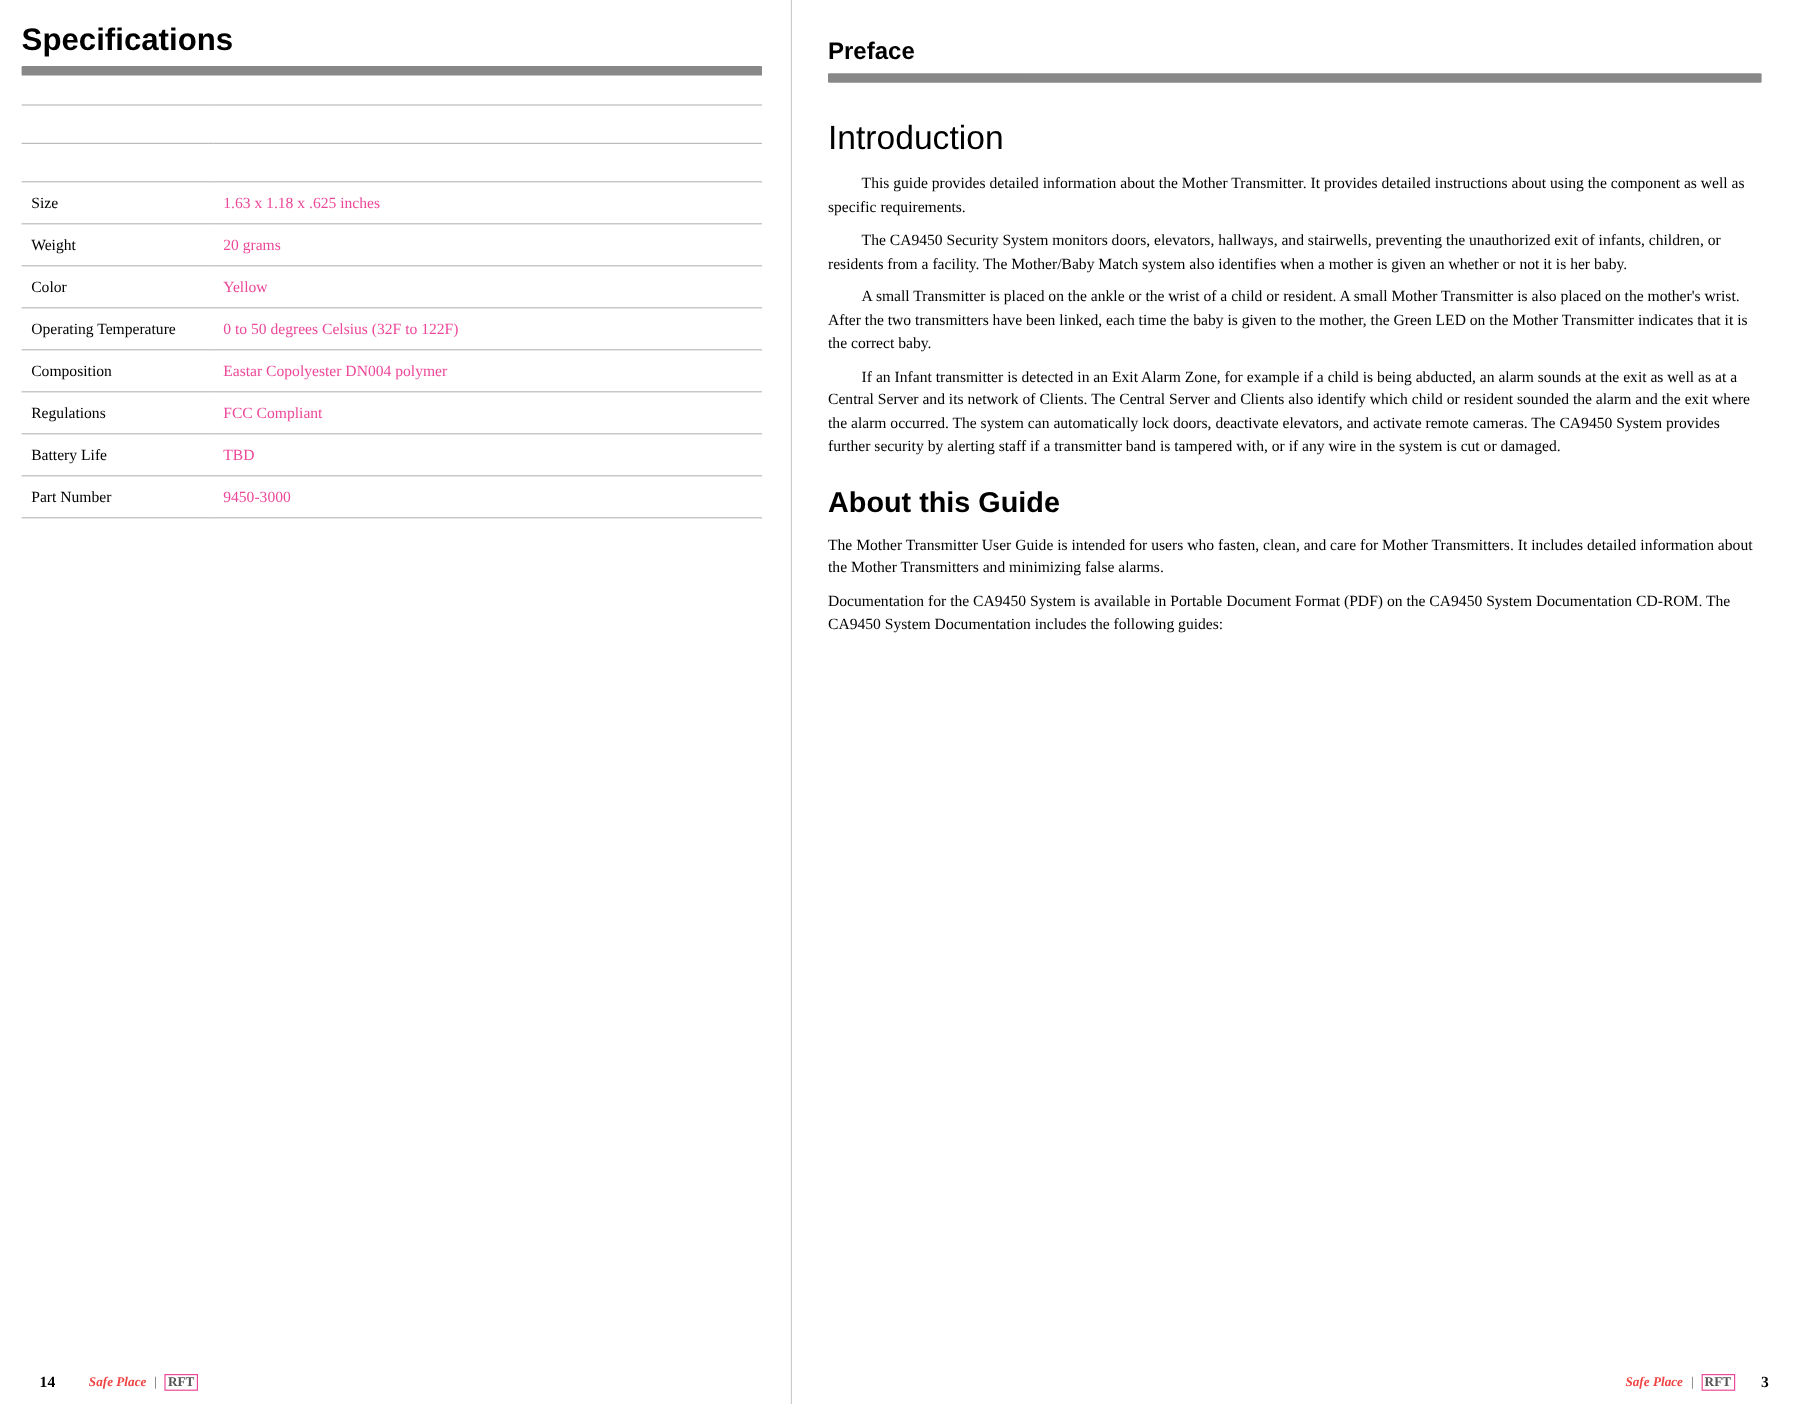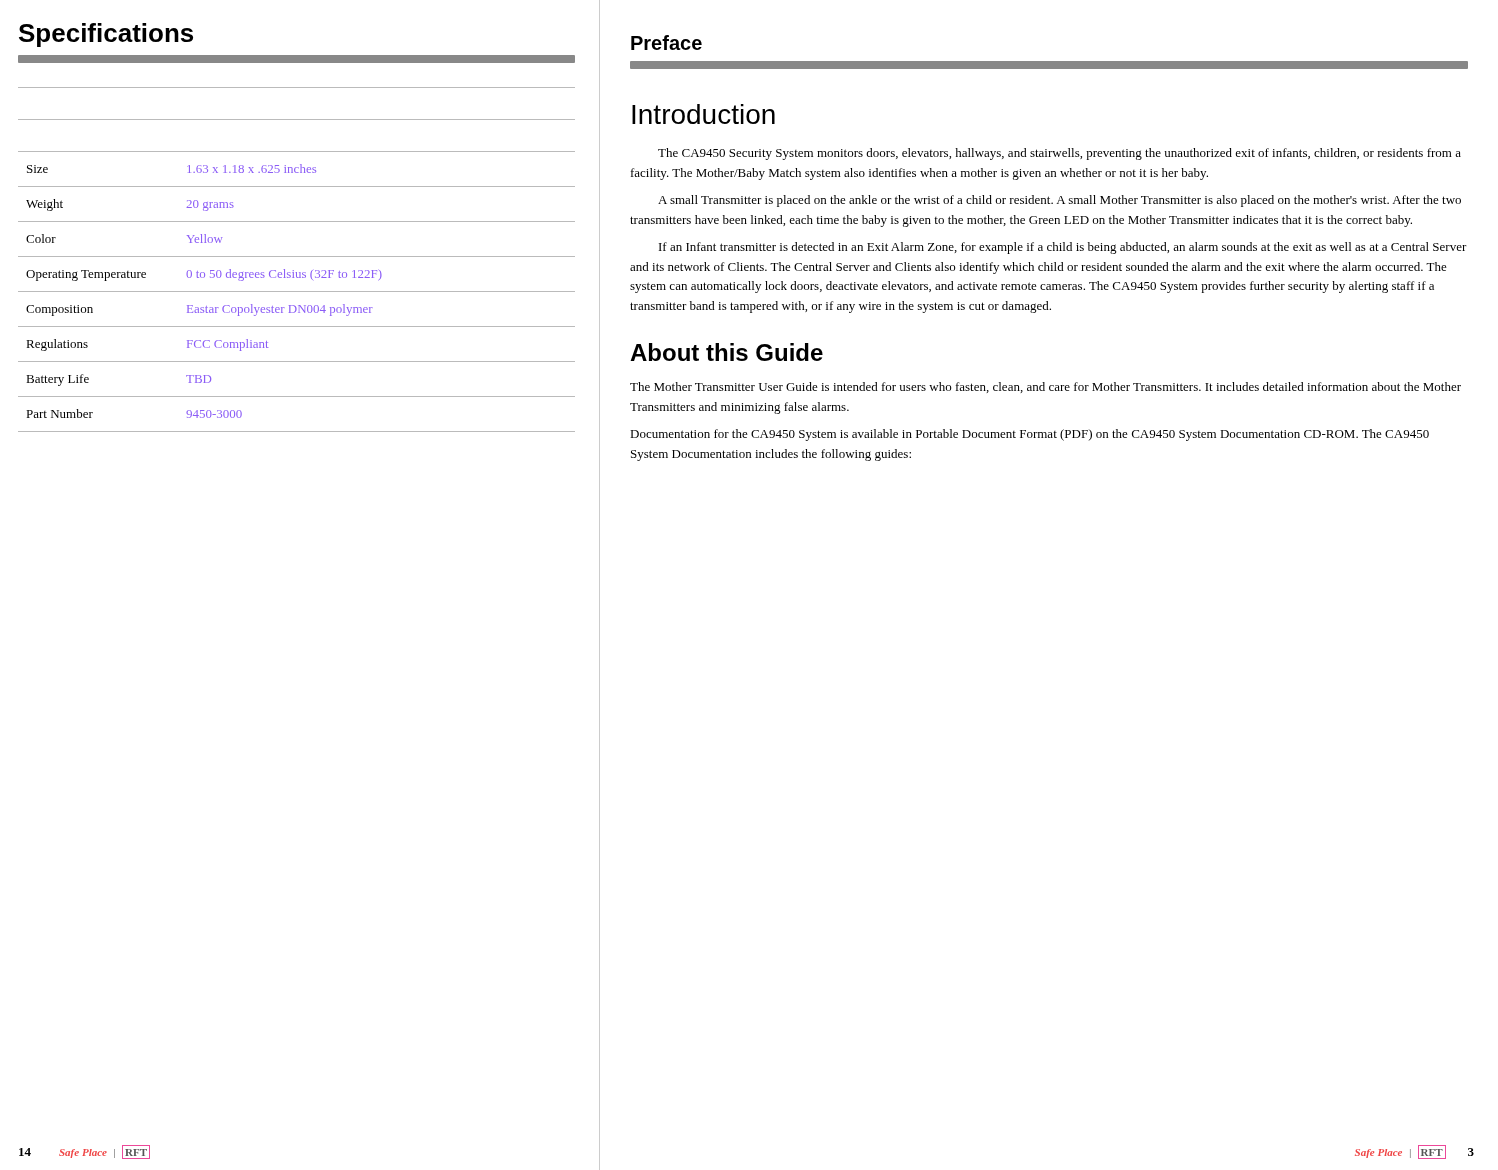--- a/index.html
+++ b/index.html
@@ -6,21 +6,21 @@
     body {
       font-family: 'Times New Roman', Times, serif;
       font-size: 13px;
       background: #fff;
       color: #000;
       width: 1498px;
       min-height: 1170px;
       display: flex;
     }
     .left-panel {
-      width: 600px;
+      width: 660px;
       min-height: 1170px;
       padding: 18px 24px 18px 18px;
       border-right: 1px solid #ccc;
       flex-shrink: 0;
     }
     .right-panel {
       flex: 1;
       padding: 18px 30px 18px 30px;
       min-height: 1170px;
     }
@@ -51,21 +51,21 @@
     .specs-table td {
       padding: 9px 8px;
       vertical-align: top;
       font-size: 13px;
     }
     .specs-table td:first-child {
       width: 160px;
       color: #000000;
     }
     .specs-table td:last-child {
-      color: #8b5cf6;
+      color: #ec4899;
       margin-left: 30px;
     }
     
     .empty-row td {
       height: 32px;
       border-bottom: 1px solid #bbb;
     }
     
     .preface-title {
       font-size: 20px;
@@ -178,36 +178,37 @@
           <td>Battery Life</td>
           <td>TBD</td>
         </tr>
         <tr>
           <td>Part Number</td>
           <td>9450-3000</td>
         </tr>
       </tbody>
   </table>
 
-  <div style="position:absolute; bottom:10px; left:18px; display:flex; align-items:center; gap:6px;">
+  <div style="position:absolute; bottom:10px; left:33px; display:flex; align-items:center; gap:6px;">
     <span class="page-num">14</span>
     <span style="margin:0 8px; color:#aaa;"></span>
     <span class="logo-text">Safe Place</span>
     <span style="font-style:italic;font-size:11px;color:#555;">|</span>
     <span class="logo-sub">RFT</span>
   </div>
 </div>
 
 <div class="right-panel" style="position:relative;">
   <div class="preface-title">Preface</div>
   <div class="section-divider"></div>
 
   <div class="intro-heading">Introduction</div>
 
   <div id="intro-paragraphs">
+      <div class="intro-para">This guide provides detailed information about the Mother Transmitter. It provides detailed instructions about using the component as well as specific requirements.</div>
       <div class="intro-para">The CA9450 Security System monitors doors, elevators, hallways, and stairwells, preventing the unauthorized exit of infants, children, or residents from a facility. The Mother/Baby Match system also identifies when a mother is given an whether or not it is her baby.</div>
       <div class="intro-para">A small Transmitter is placed on the ankle or the wrist of a child or resident. A small Mother Transmitter is also placed on the mother's wrist. After the two transmitters have been linked, each time the baby is given to the mother, the Green LED on the Mother Transmitter indicates that it is the correct baby.</div>
       <div class="intro-para">If an Infant  transmitter is detected in an Exit Alarm Zone, for example if a child is being abducted, an alarm sounds at the exit as well as at a Central Server and its network of Clients. The Central Server and Clients also identify which child or resident sounded the alarm and the exit where the alarm occurred. The system can automatically lock doors, deactivate elevators, and activate remote cameras. The CA9450 System provides further security by alerting staff if a transmitter band is tampered with, or if any wire in the system is cut or damaged.</div>
     </div>
 
   <div class="about-heading">About this Guide</div>
   <div class="about-para">The Mother Transmitter User Guide is intended for users who fasten, clean, and care for Mother Transmitters. It includes detailed information about the Mother Transmitters and minimizing false alarms.</div>
 
   <div class="additional-para">Documentation for the CA9450 System is available in Portable Document Format (PDF) on the CA9450 System Documentation CD-ROM. The CA9450 System Documentation includes the following guides:</div>
 

